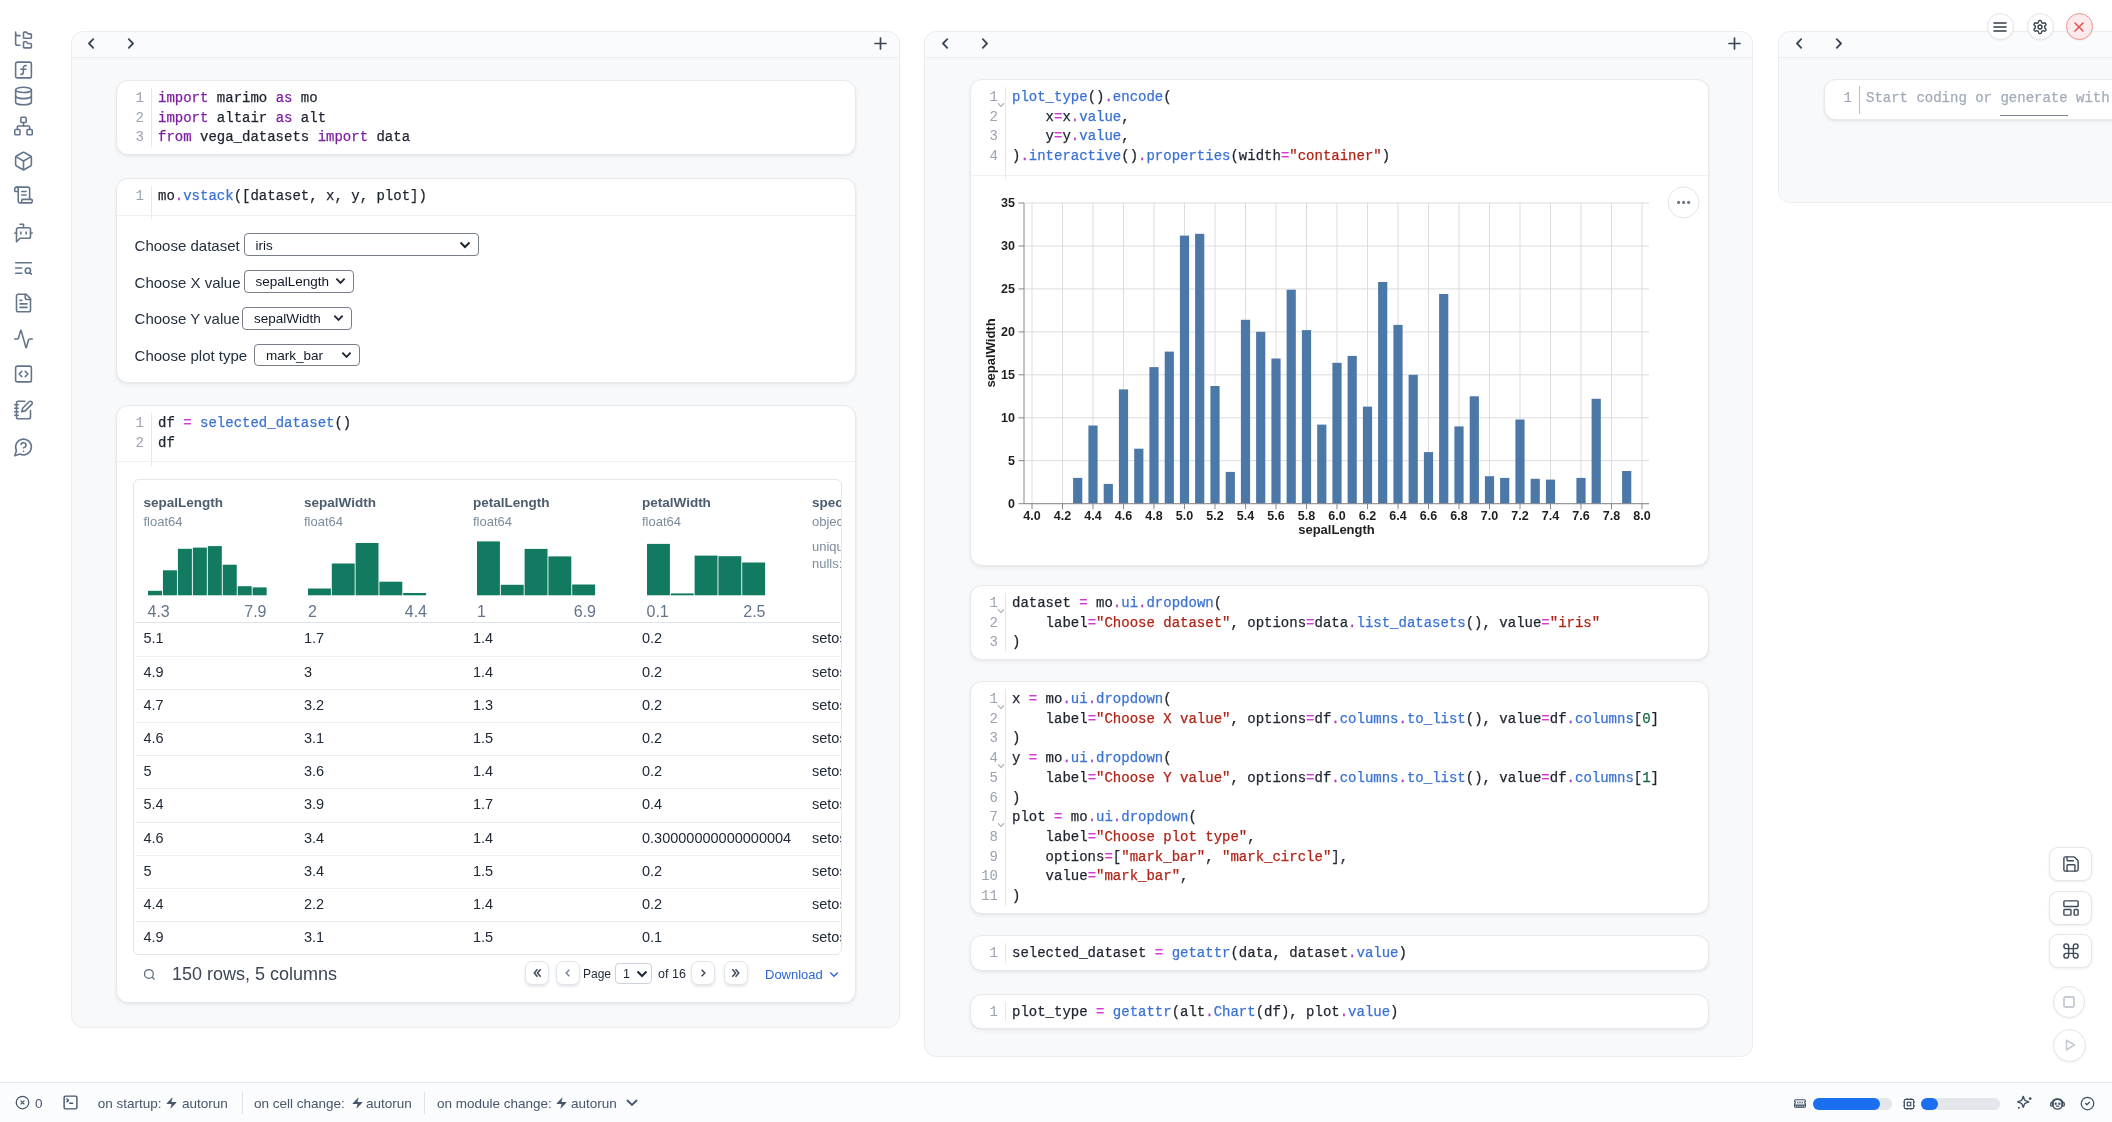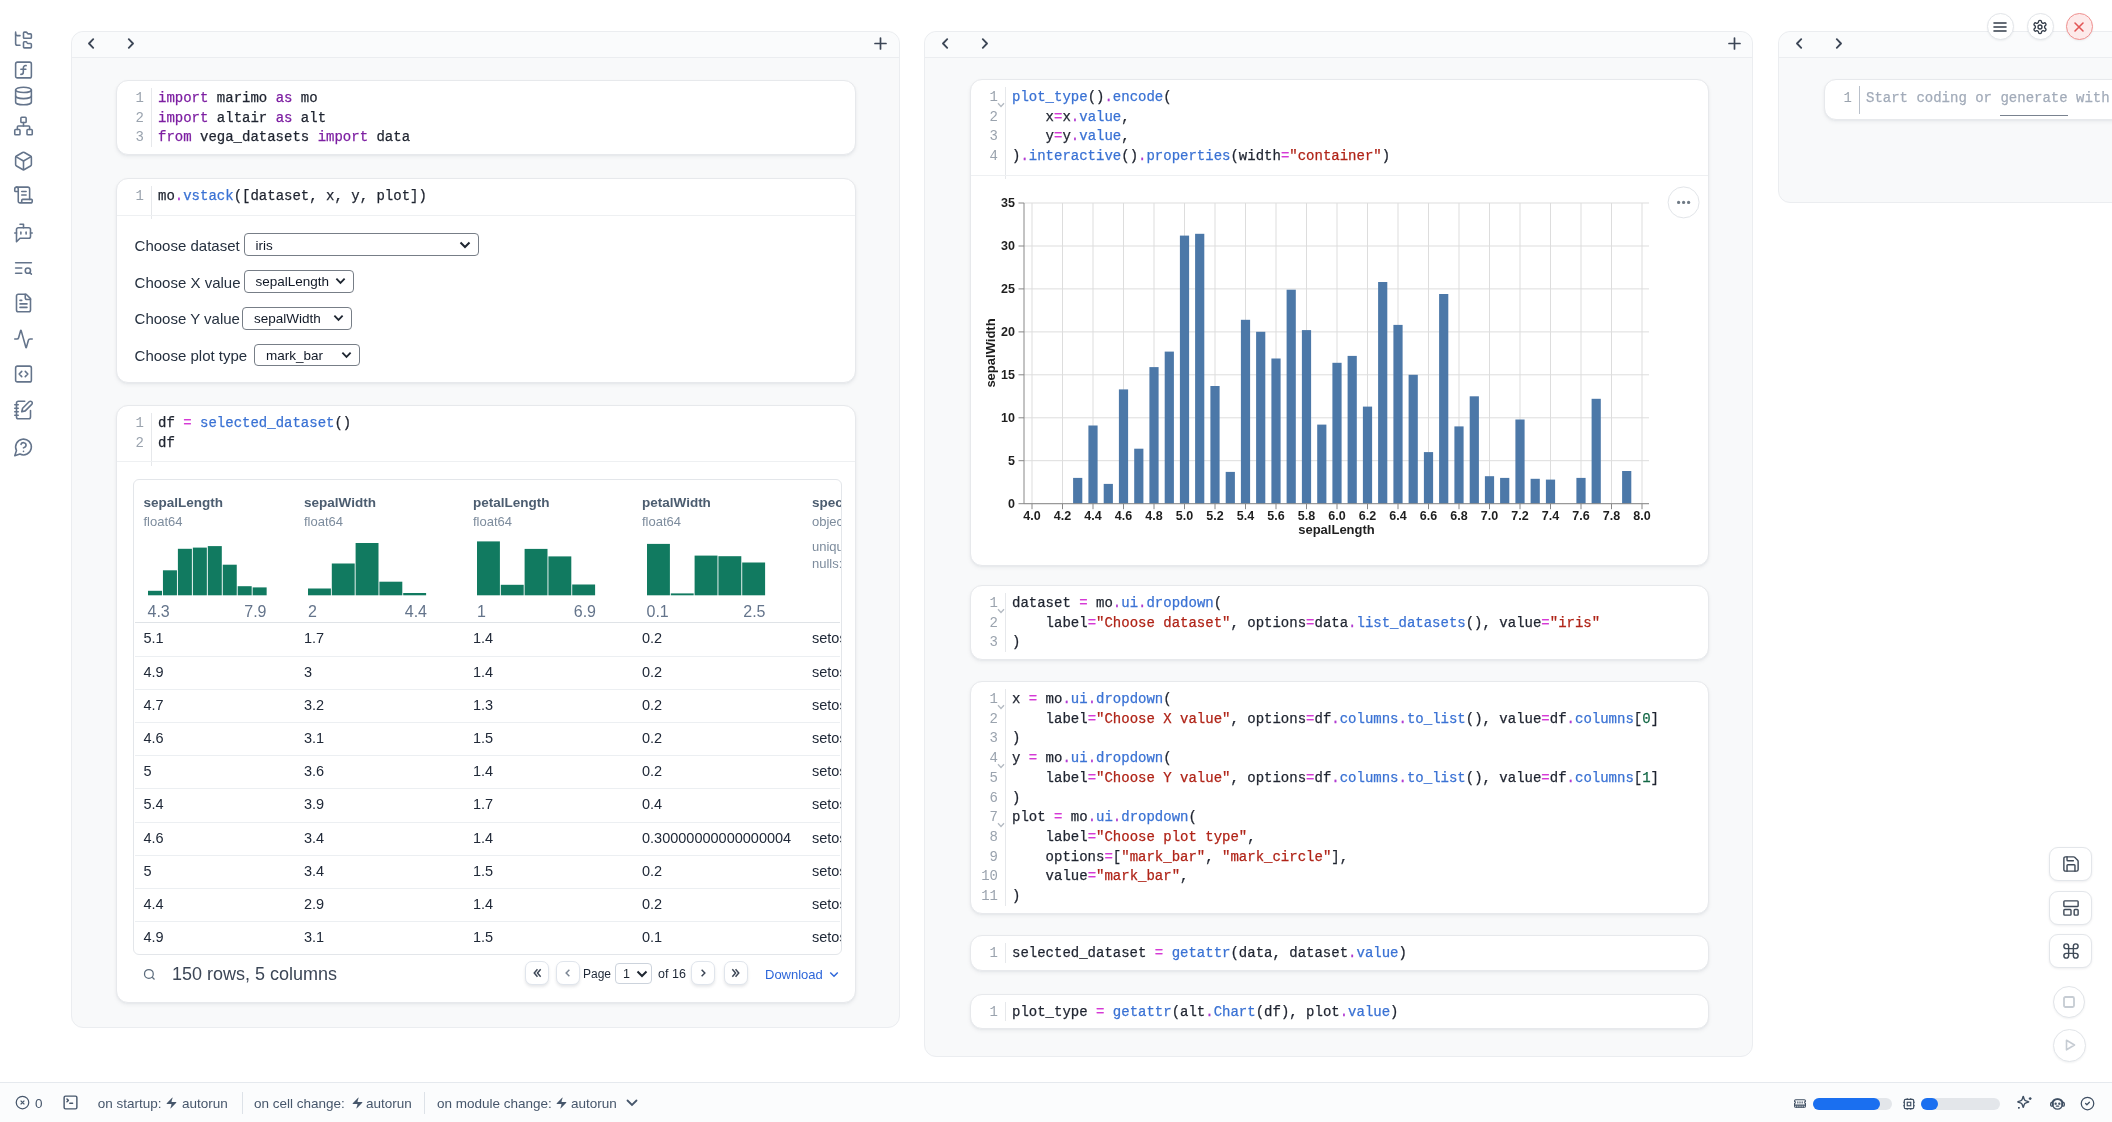--- a/index.html
+++ b/index.html
@@ -276,21 +276,21 @@
 <div class="td" style="left:508px;top:357.5px;transform:translateY(-50%)">0.30000000000000004</div>
 <div class="td" style="left:678px;top:357.5px;transform:translateY(-50%)">setosa</div>
 <div class="rowline" style="top:341.5px"></div>
 <div class="td" style="left:9.5px;top:390.7px;transform:translateY(-50%)">5</div>
 <div class="td" style="left:170px;top:390.7px;transform:translateY(-50%)">3.4</div>
 <div class="td" style="left:339px;top:390.7px;transform:translateY(-50%)">1.5</div>
 <div class="td" style="left:508px;top:390.7px;transform:translateY(-50%)">0.2</div>
 <div class="td" style="left:678px;top:390.7px;transform:translateY(-50%)">setosa</div>
 <div class="rowline" style="top:374.7px"></div>
 <div class="td" style="left:9.5px;top:423.9px;transform:translateY(-50%)">4.4</div>
-<div class="td" style="left:170px;top:423.9px;transform:translateY(-50%)">2.9</div>
+<div class="td" style="left:170px;top:423.9px;transform:translateY(-50%)">2.2</div>
 <div class="td" style="left:339px;top:423.9px;transform:translateY(-50%)">1.4</div>
 <div class="td" style="left:508px;top:423.9px;transform:translateY(-50%)">0.2</div>
 <div class="td" style="left:678px;top:423.9px;transform:translateY(-50%)">setosa</div>
 <div class="rowline" style="top:407.9px"></div>
 <div class="td" style="left:9.5px;top:457.1px;transform:translateY(-50%)">4.9</div>
 <div class="td" style="left:170px;top:457.1px;transform:translateY(-50%)">3.1</div>
 <div class="td" style="left:339px;top:457.1px;transform:translateY(-50%)">1.5</div>
 <div class="td" style="left:508px;top:457.1px;transform:translateY(-50%)">0.1</div>
 <div class="td" style="left:678px;top:457.1px;transform:translateY(-50%)">setosa</div>
 <div class="rowline" style="top:441.1px"></div>

